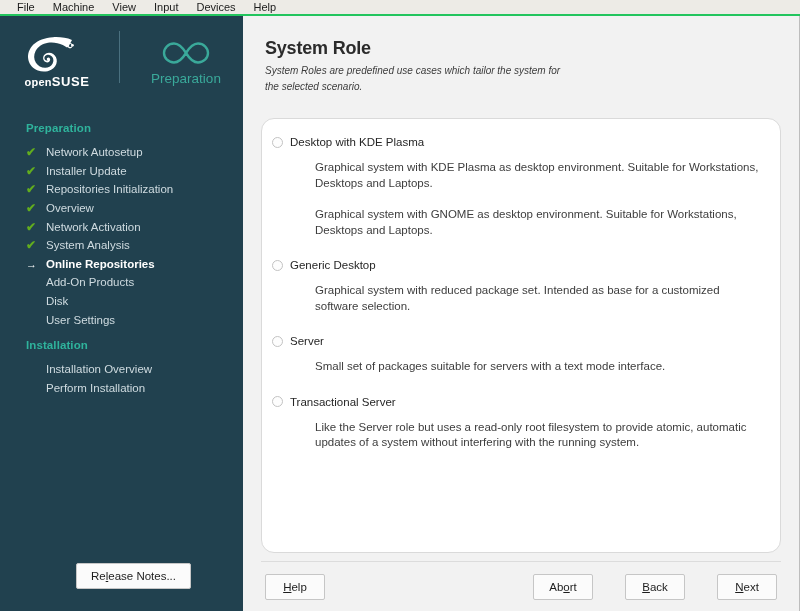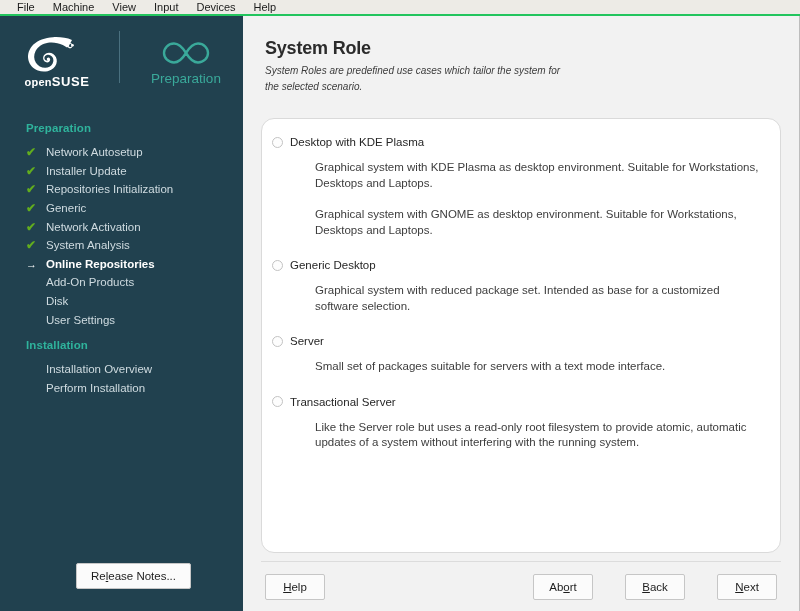--- a/index.html
+++ b/index.html
@@ -300,21 +300,21 @@
         <div class="step done">
           <span class="step-marker">✔</span>
           <span>Installer Update</span>
         </div>
         <div class="step done">
           <span class="step-marker">✔</span>
           <span>Repositories Initialization</span>
         </div>
         <div class="step done">
           <span class="step-marker">✔</span>
-          <span>Generic</span>
+          <span>Overview</span>
         </div>
         <div class="step done">
           <span class="step-marker">✔</span>
           <span>Network Activation</span>
         </div>
         <div class="step done">
           <span class="step-marker">✔</span>
           <span>System Analysis</span>
         </div>
         <div class="step current">

